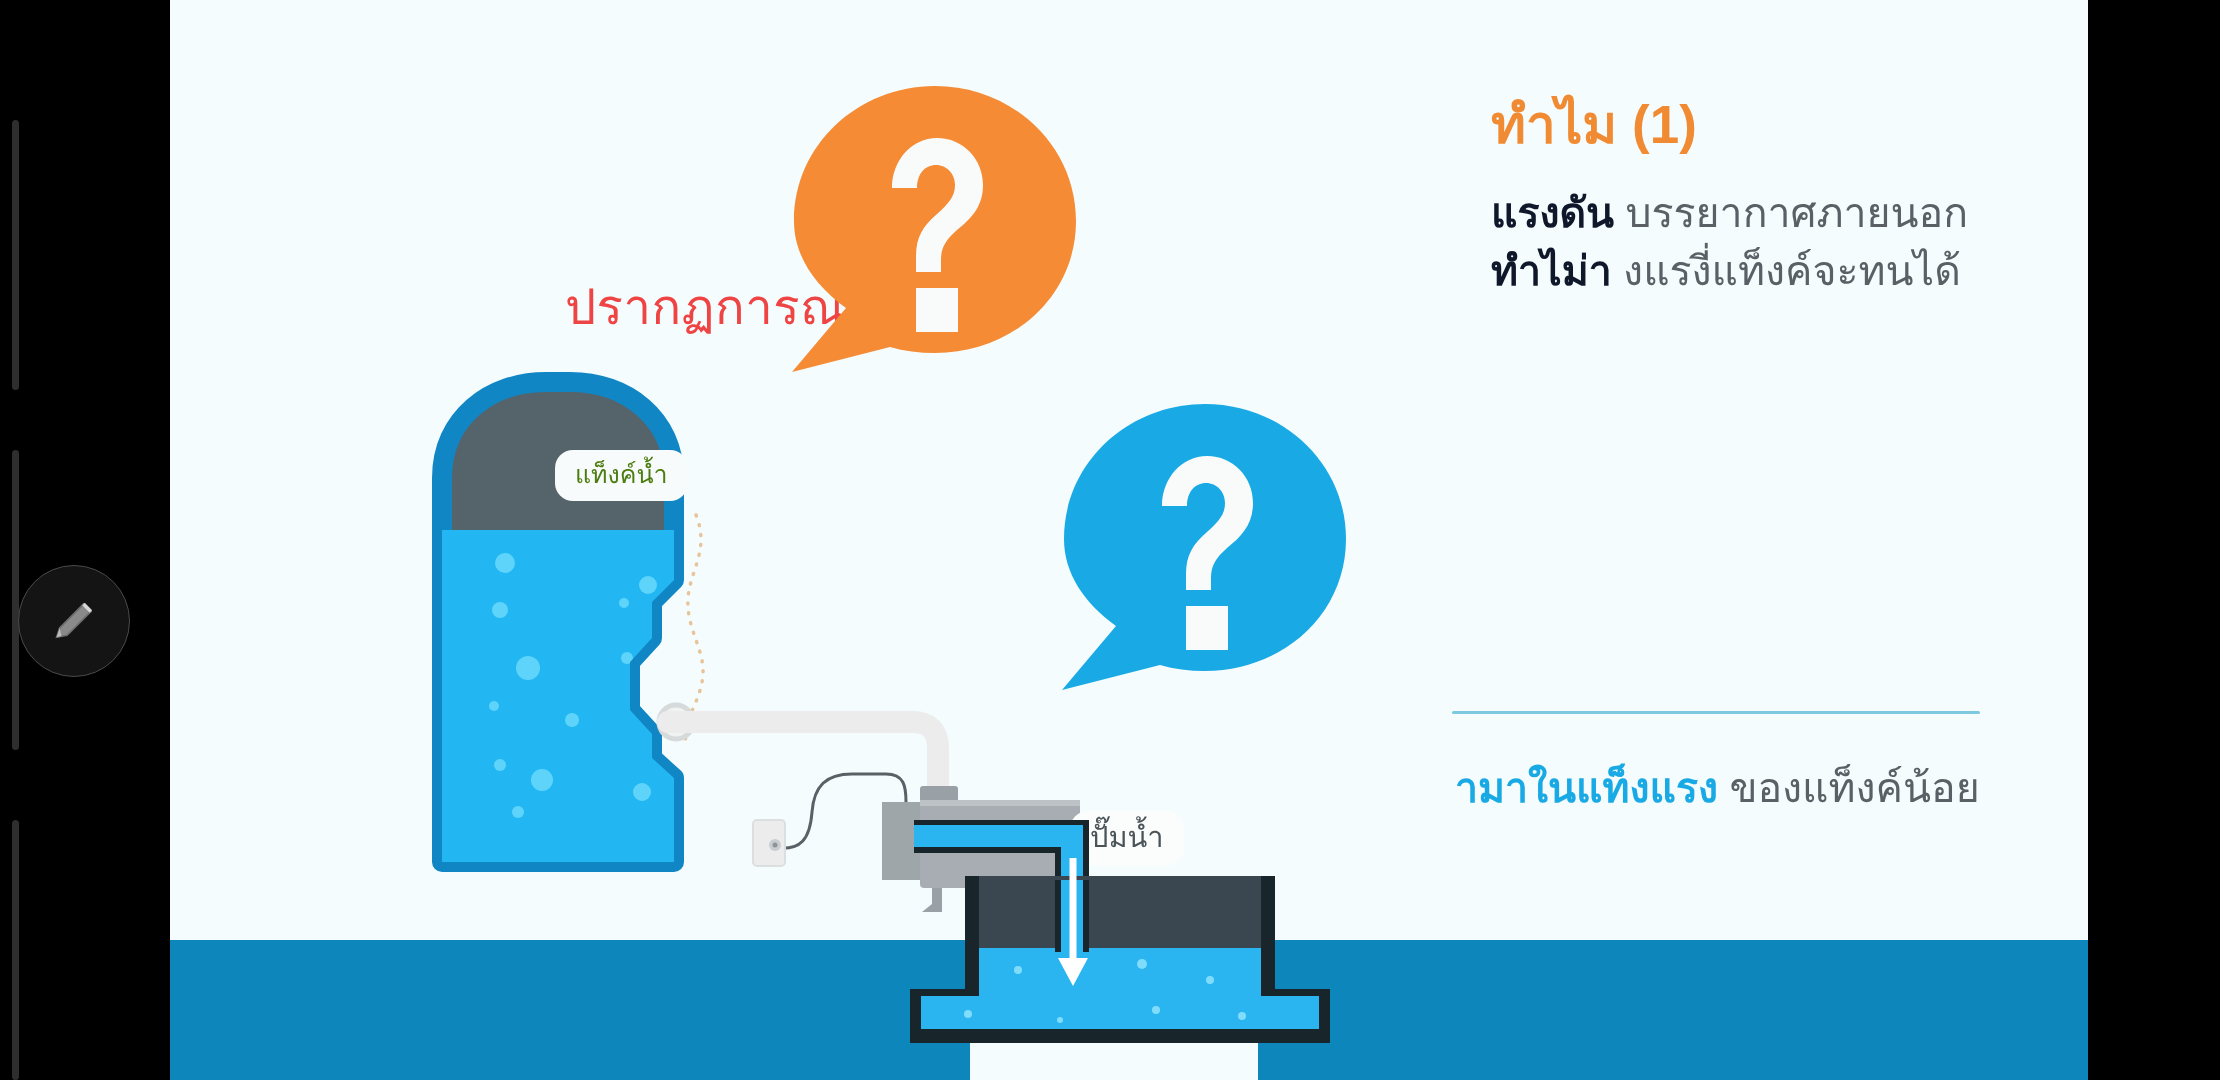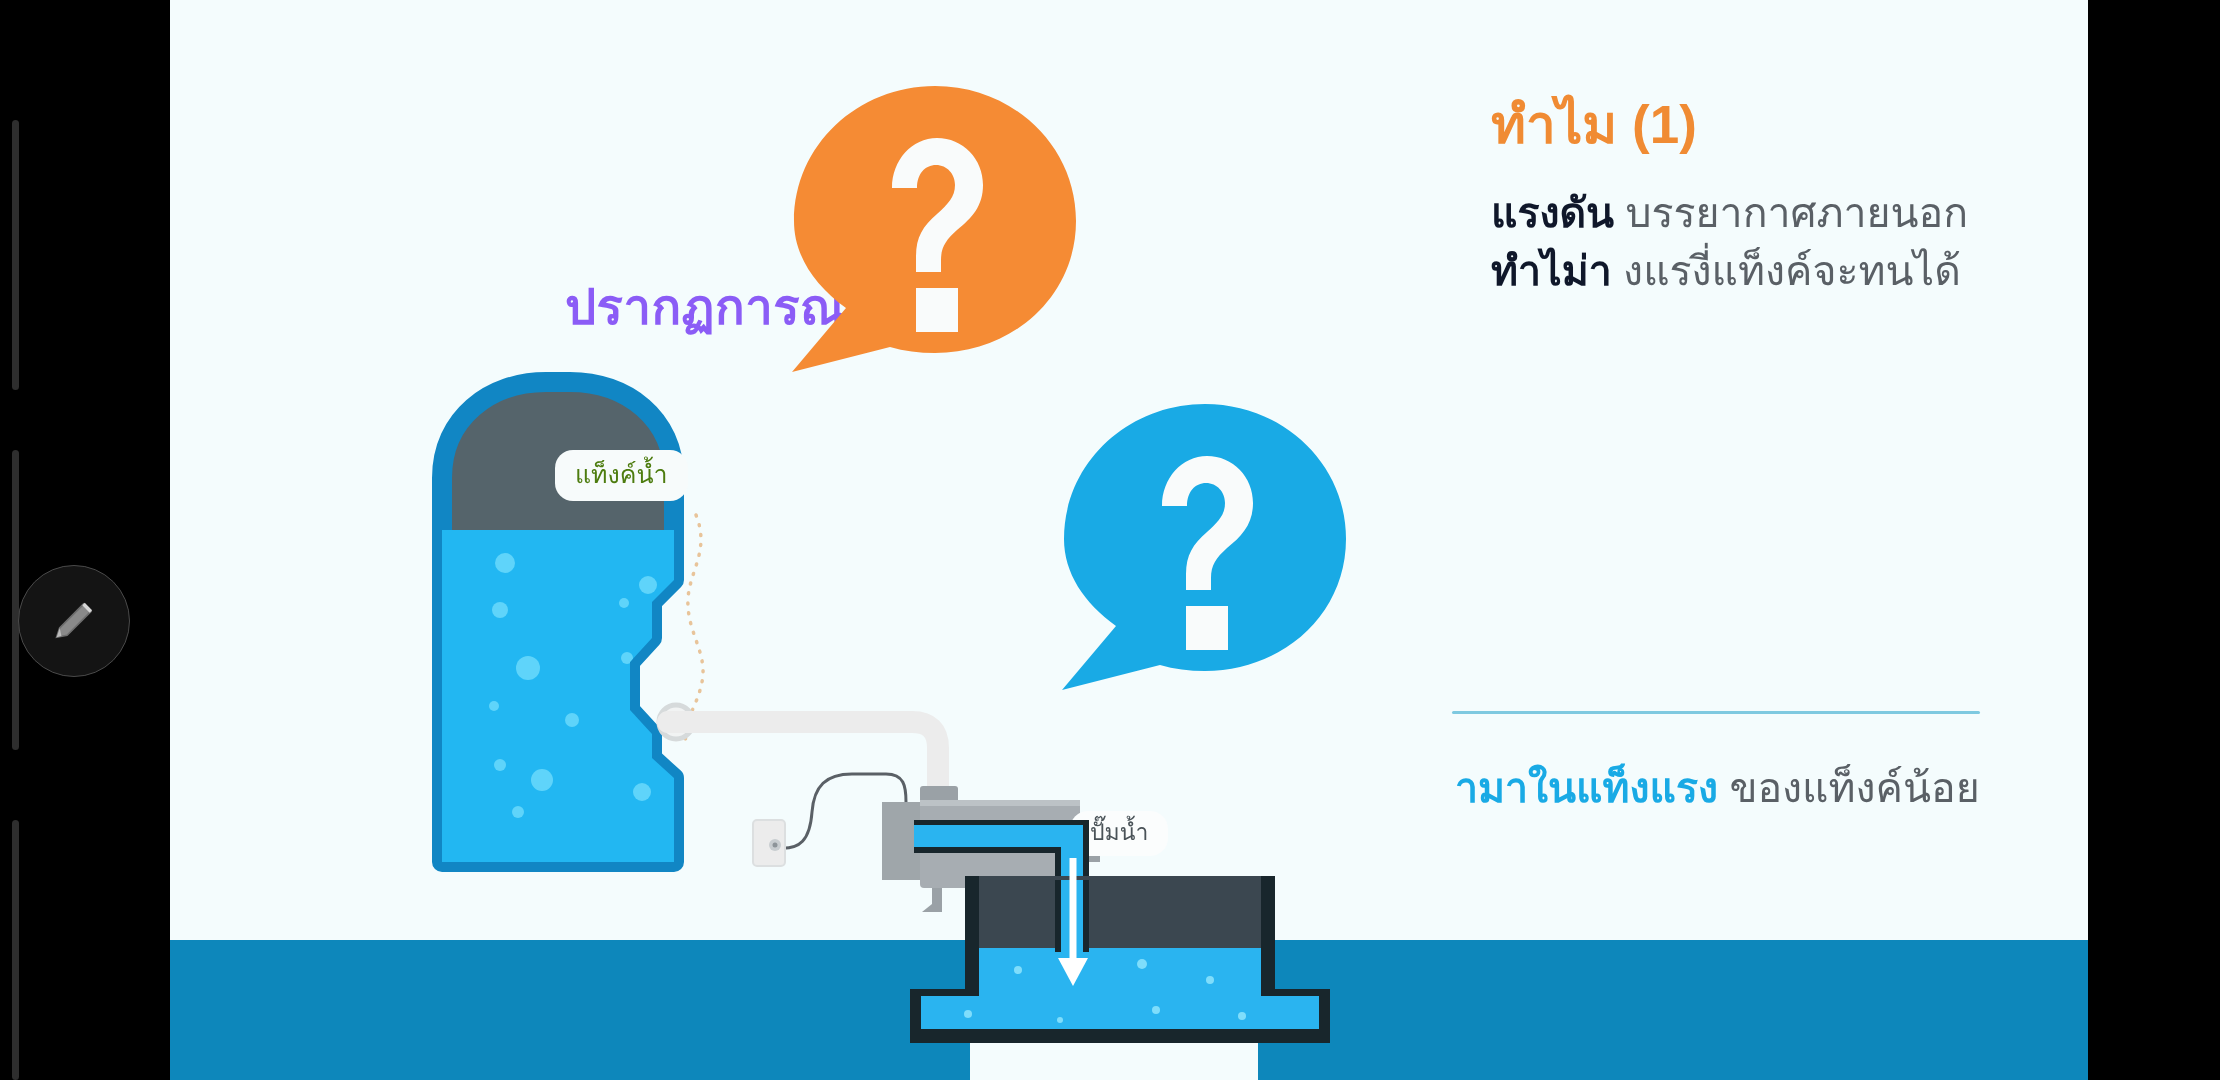--- a/index.html
+++ b/index.html
@@ -22,22 +22,22 @@
   
   #canvas{ position:absolute; left:170px; top:0; width:1918px; height:1080px;
            background:#f4fcfd; overflow:hidden; }
 
   
   #water-band{ position:absolute; left:0; top:940px; width:1918px; height:140px; background:#0d87bb; }
   
   #band-notch{ position:absolute; left:800px; top:940px; width:288px; height:140px; background:#f4fcfd; }
 
   
-  #phenomenon{ position:absolute; left:395px; top:268px; font-size:49px; font-weight:700;
-               color:#8b5cf6; letter-spacing:.5px; white-space:nowrap; }
+  #phenomenon{ position:absolute; left:395px; top:268px; font-size:49px; font-weight:400;
+               color:#ef4444; letter-spacing:.5px; white-space:nowrap; }
 
   
   .bubble{ position:absolute; }
   .bubble svg{ display:block; }
   #bubble-orange{ left:610px; top:80px; width:310px; height:295px; }
   #bubble-blue{   left:880px; top:398px; width:310px; height:295px; }
 
   
   .block{ position:absolute; }
   #why1{ left:1285px; top:95px;margin-left:36px; }
@@ -56,21 +56,21 @@
   #strength-line{ position:absolute; left:1285px; top:755px; font-size:41px; color:#5a6066; white-space:nowrap; }
   #strength-line .hl-blue{ color:#19aae5; font-weight:700; }
   #tank-svg{ position:absolute; left:250px; top:370px; }
   #tank-label{ position:absolute; left:385px; top:450px; background:#f7fbfb; color:#4d7c0f;
                font-size:25px; font-weight:500; padding:4px 20px 7px; border-radius:18px;
                white-space:nowrap; }
 
   
   #pump-svg{ position:absolute; left:480px; top:690px; }
   #pump-label{ position:absolute; left:900px; top:811px; background:#fbfdfd; color:#4a5358;
-               font-size:23px; font-weight:500; padding:3px 20px 6px; border-radius:18px;
+               font-size:29px; font-weight:500; padding:3px 20px 6px; border-radius:18px;
                white-space:nowrap; }
 
   
   #basin-svg{ position:absolute; left:740px; top:820px; }
 </style>
 </head>
 <body>
 
 <div id="screen">
 

